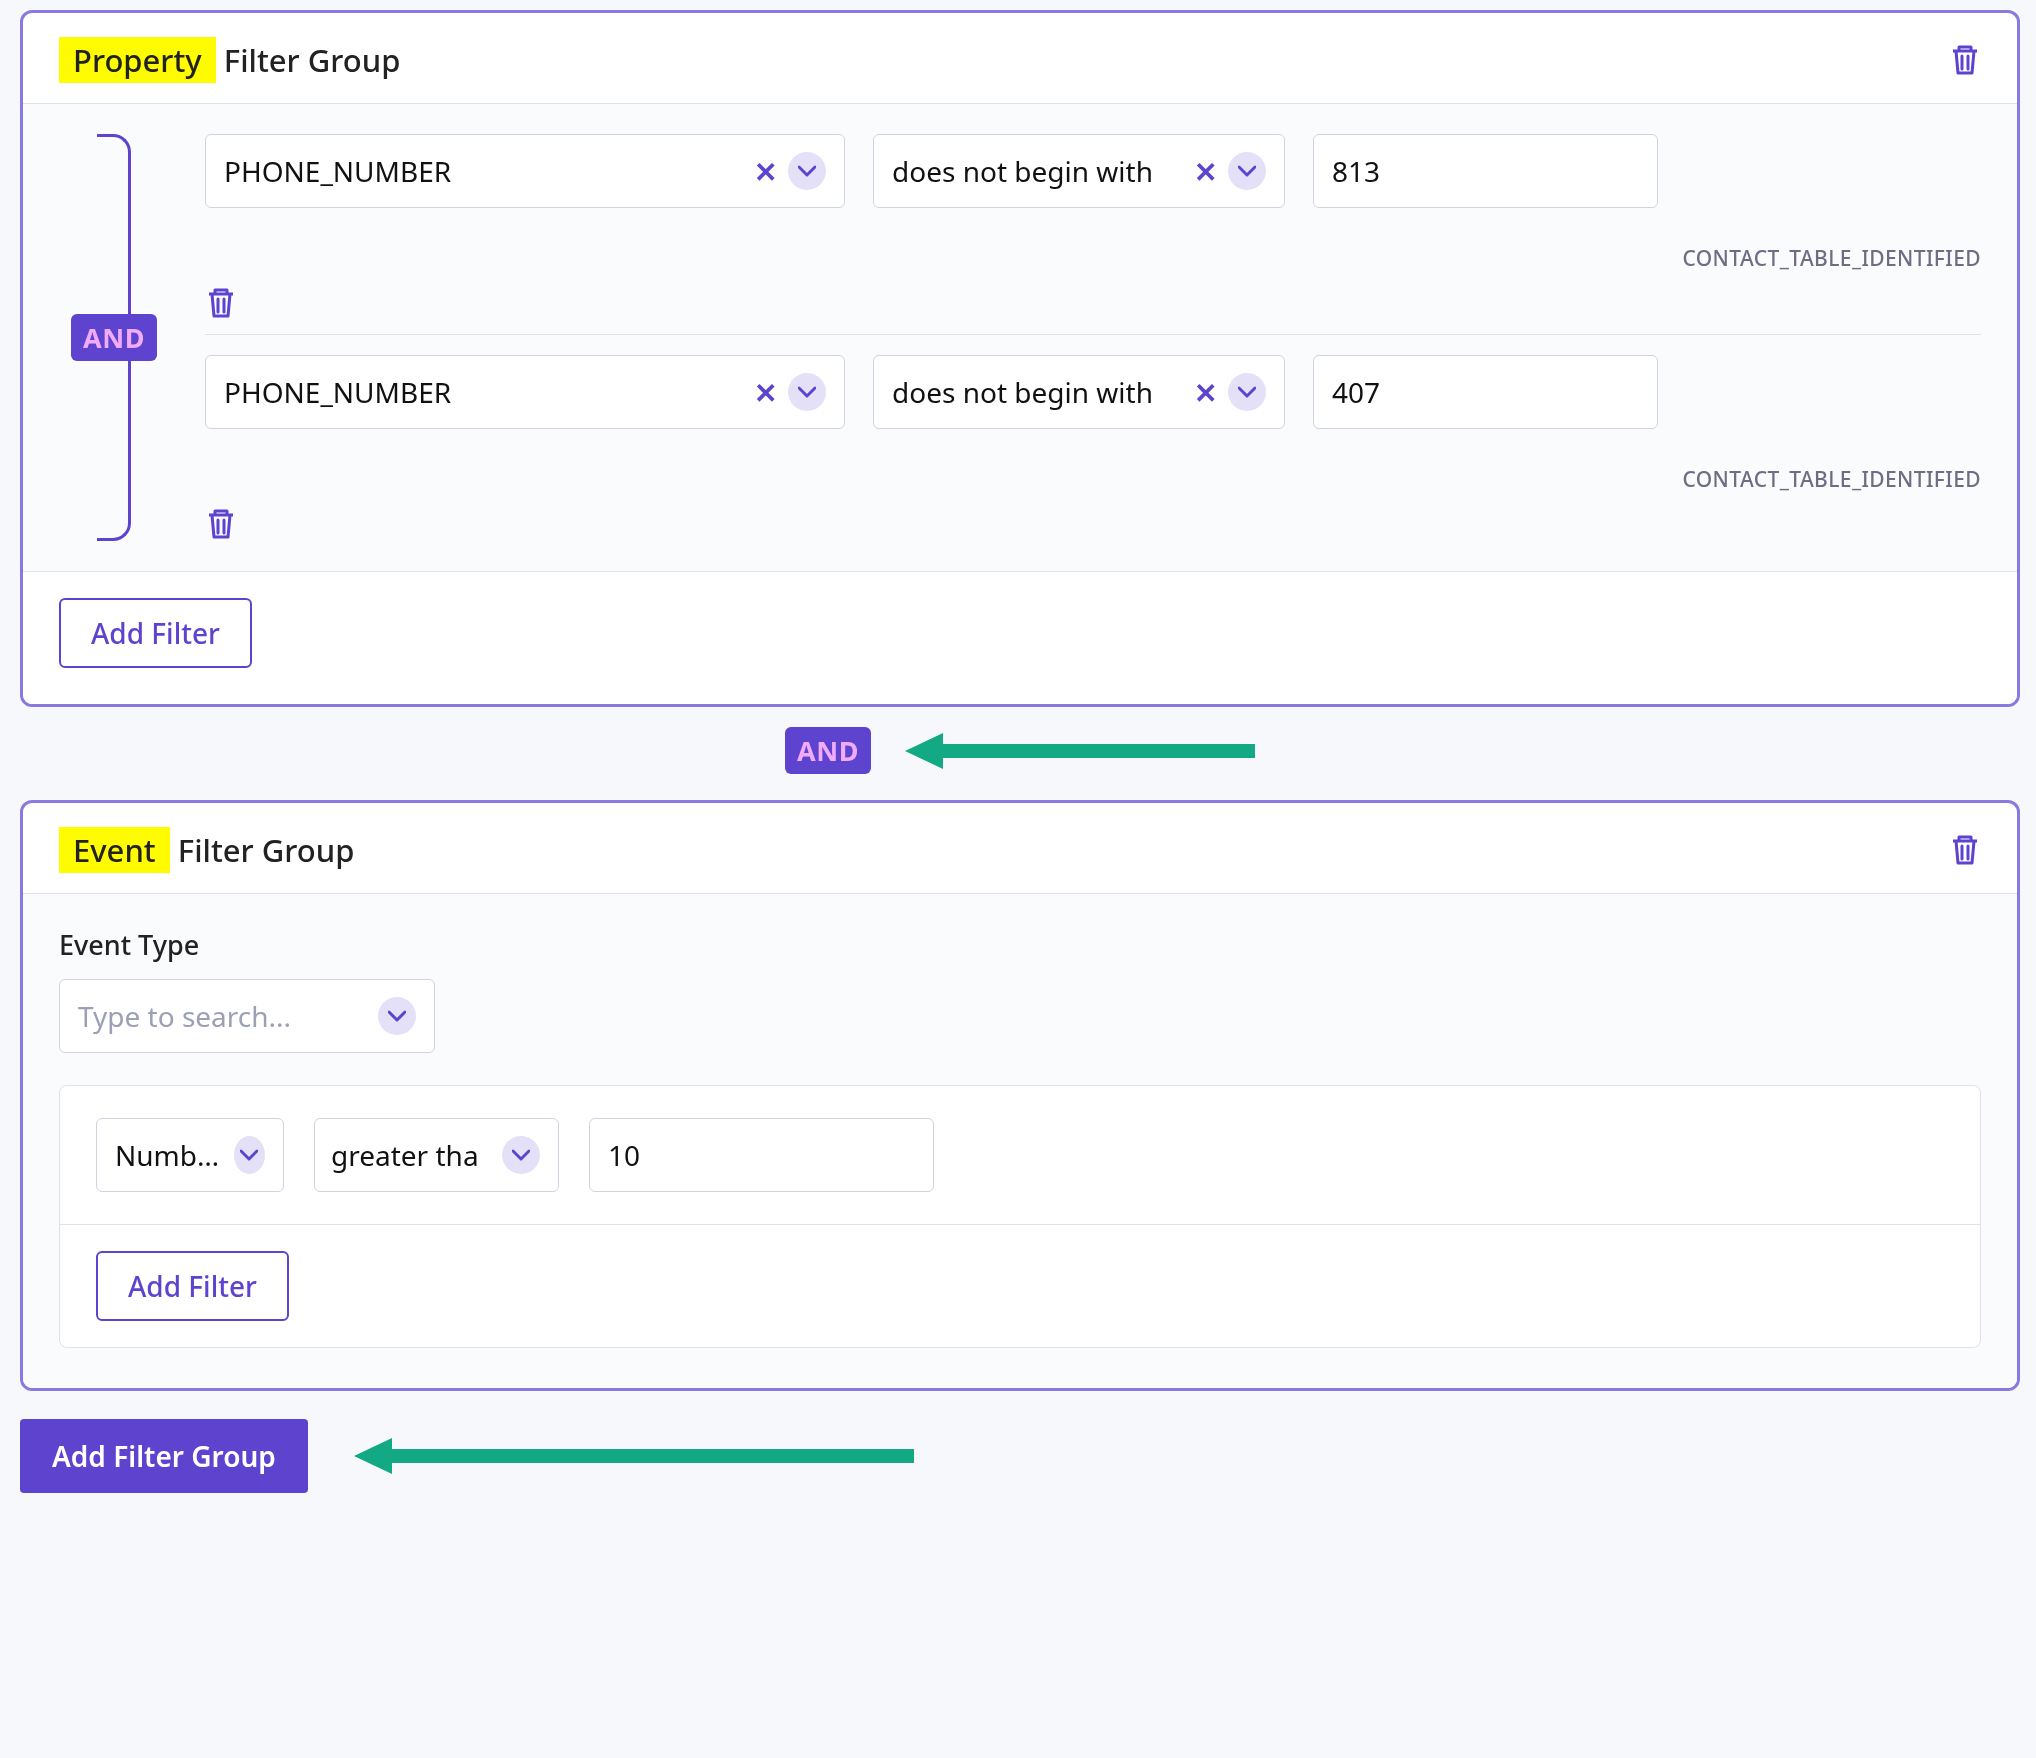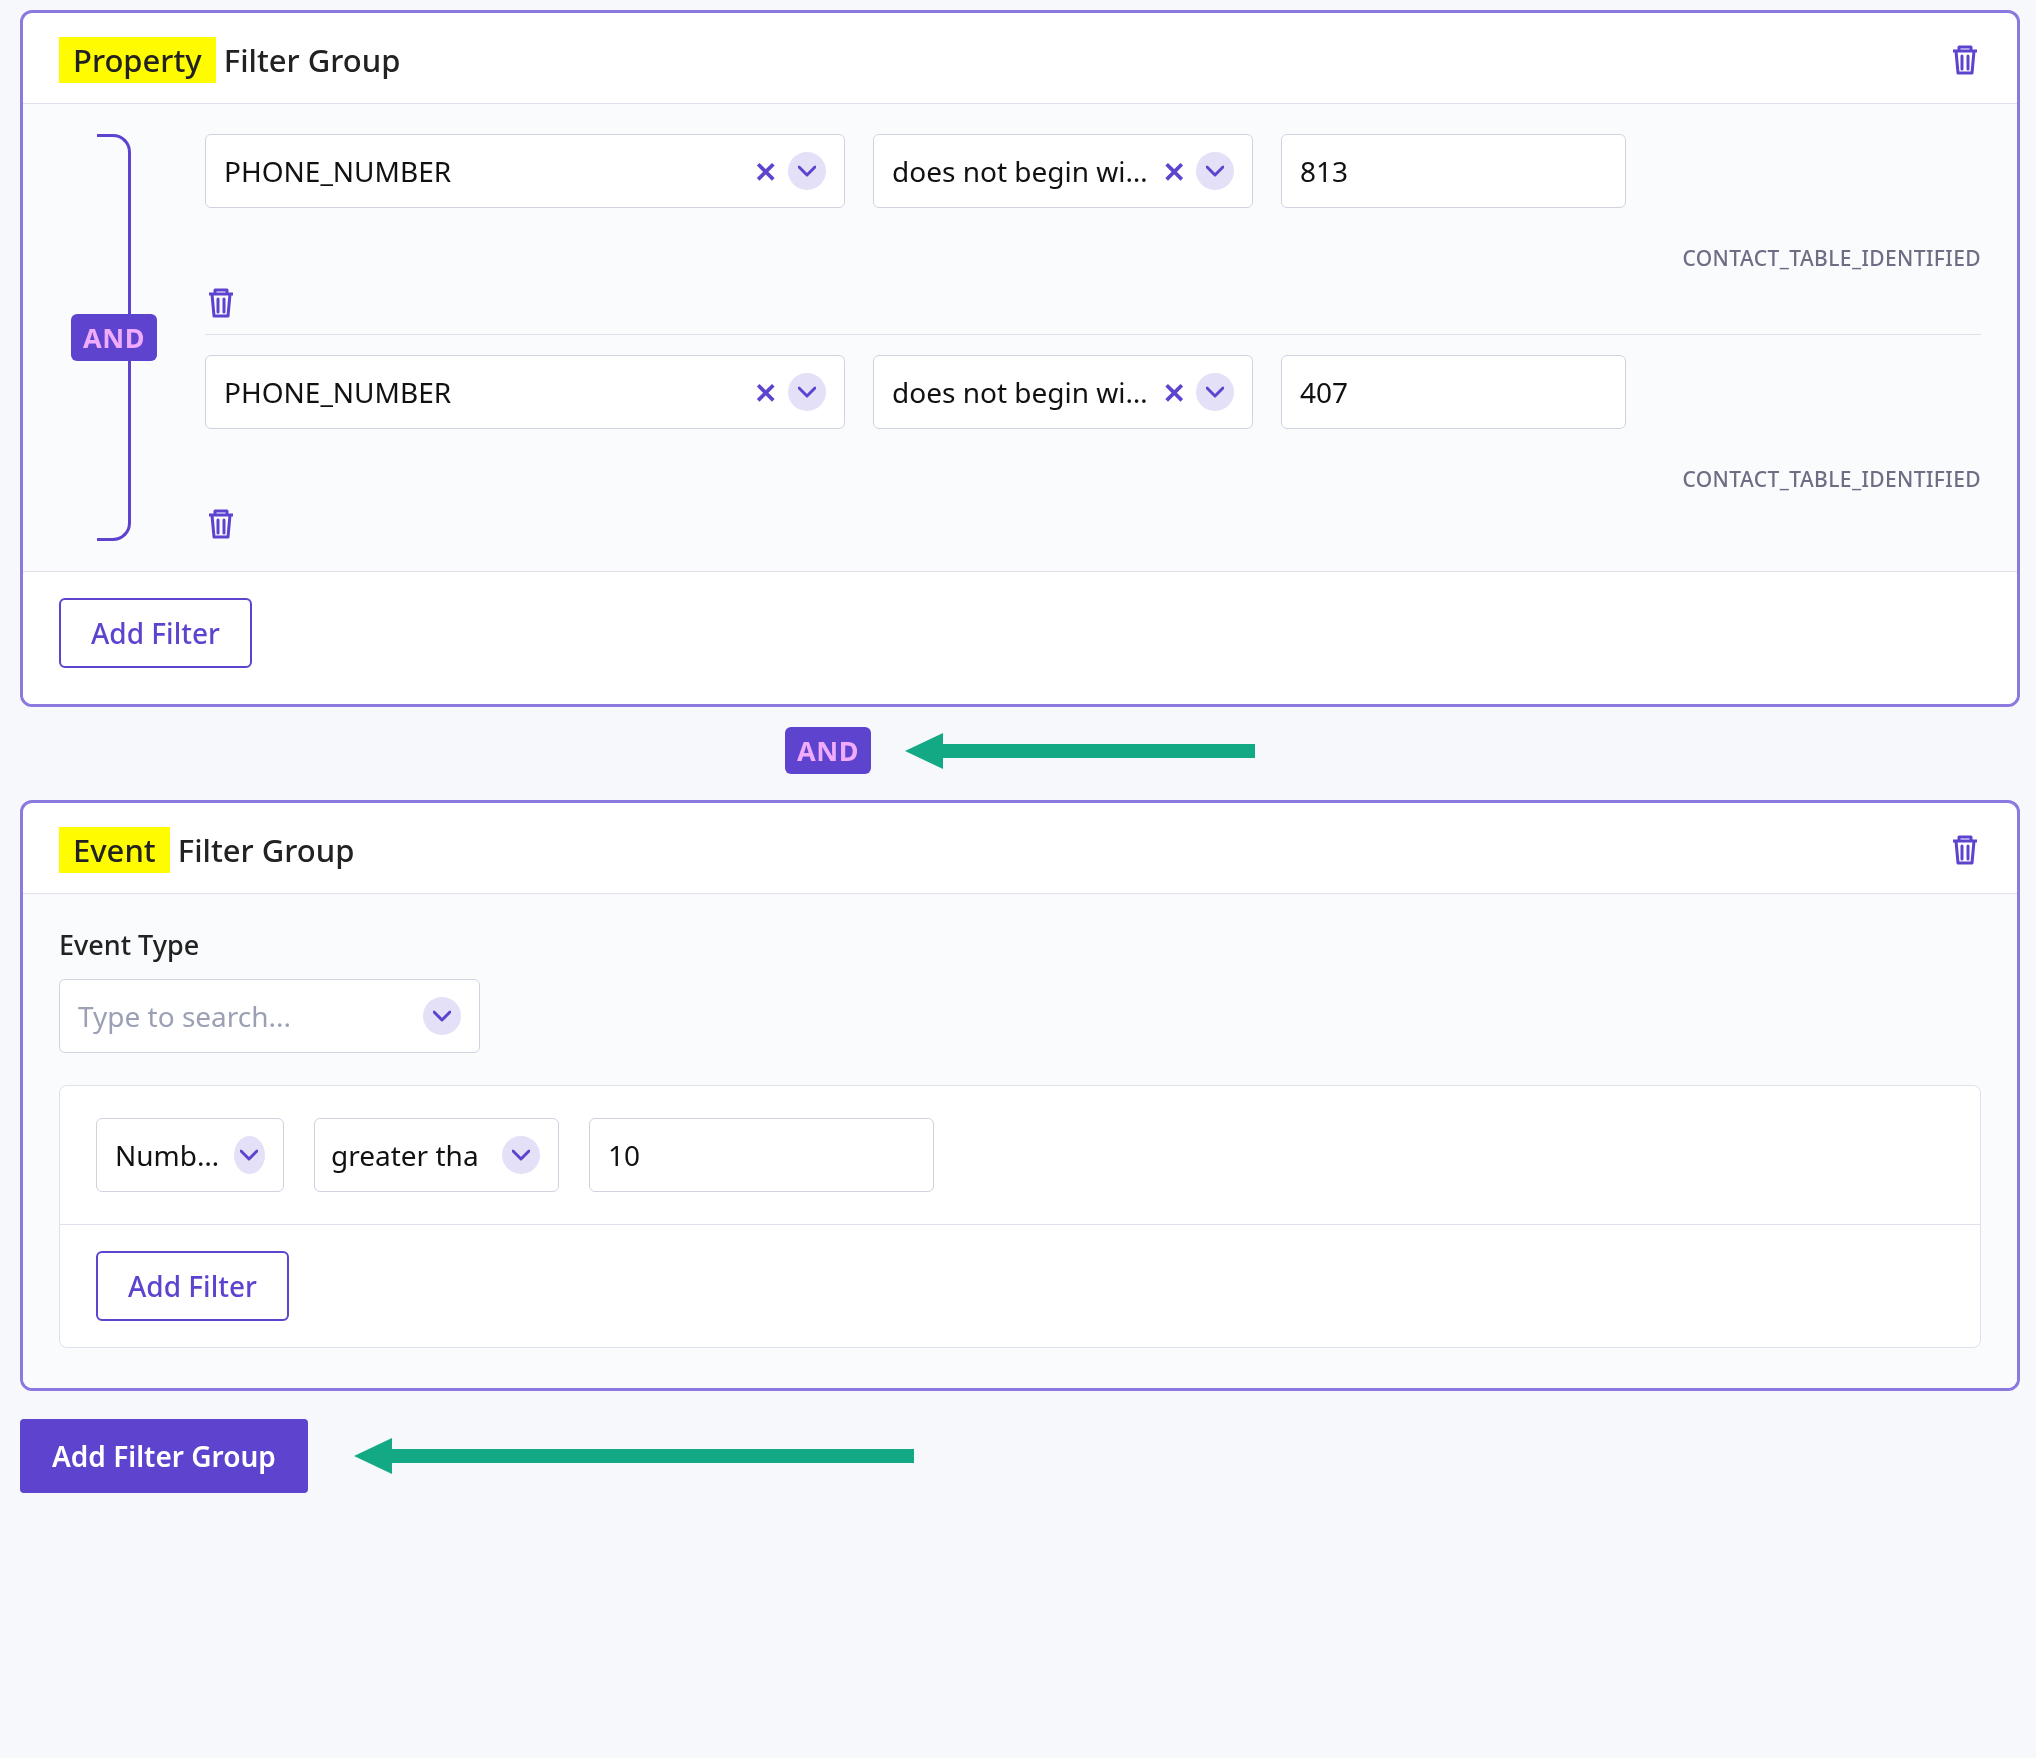--- a/index.html
+++ b/index.html
@@ -85,21 +85,21 @@
     width:22px;text-align:center;cursor:pointer;user-select:none;
   }
   .chev-btn{
     width:38px;height:38px;border-radius:50%;
     background:var(--purple-light);
     display:flex;align-items:center;justify-content:center;cursor:pointer;
   }
   .chev-btn svg{width:18px;height:18px;}
 
   .s-field{width:640px;}
-  .s-op{width:380px;}
+  .s-op{width:412px;}
   .s-val{width:345px;}
 
   .subtitle{font-size:21px;font-weight:500;color:var(--muted);letter-spacing:0.4px;margin-top:12px;text-align:right;}
 
   .trash{cursor:pointer;user-select:none;line-height:0;}
   .trash svg{width:32px;height:34px;}
 
   .fg-footer{
     border-top:1px solid var(--panel-border);
     padding:26px 36px 36px;
@@ -120,21 +120,21 @@
   .center-and{display:flex;align-items:center;justify-content:center;gap:34px;margin:14px 0 26px;position:relative;}
   .center-and .and-badge{font-size:27px;}
 
   .arrow{line-height:0;}
   .arrow svg{height:40px;}
   .arrow.small svg{width:350px;}
   .arrow.big svg{width:560px;}
 
   
   .label{font-size:27px;font-weight:500;margin-bottom:16px;color:#222;}
-  .s-search{width:421px;}
+  .s-search{width:376px;}
   .inner-card{
     border:1.5px solid var(--panel-border);border-radius:8px;background:#fff;margin-top:32px;
   }
   .inner-card .top{padding:32px 36px;display:flex;gap:30px;border-bottom:1px solid var(--panel-border);}
   .inner-card .bot{padding:26px 36px;}
   .s-metric{width:188px;}
   .s-comp{width:245px;padding-left:16px;}
   .s-num{width:345px;}
 
   .add-row{display:flex;align-items:center;gap:46px;margin-top:28px;}

